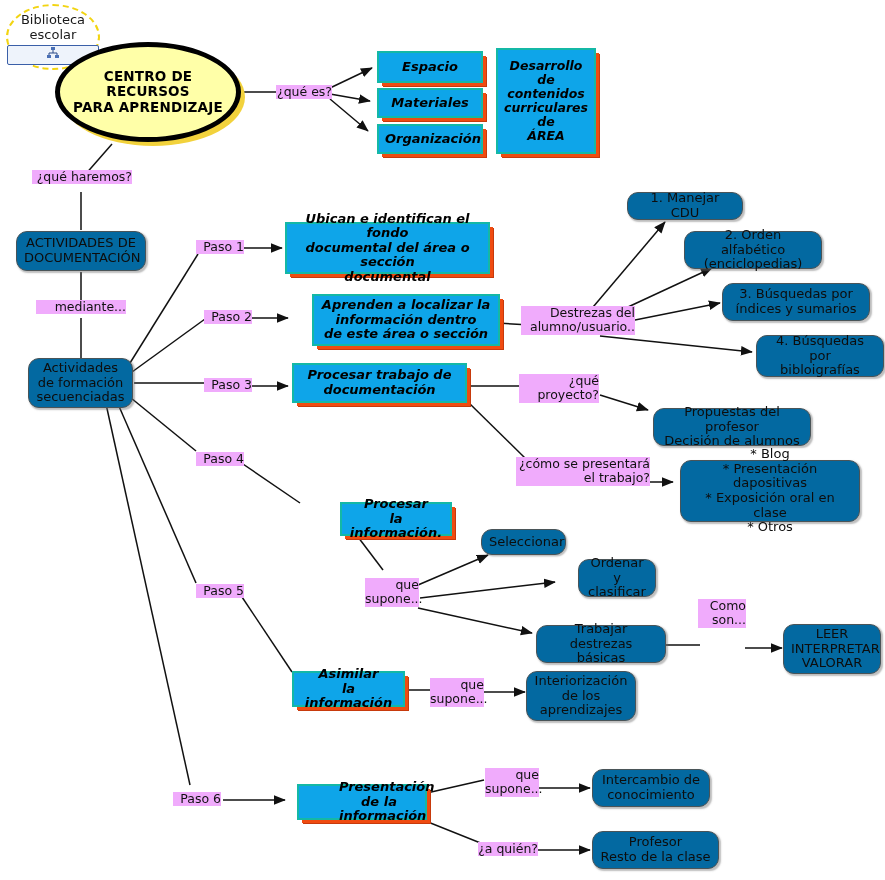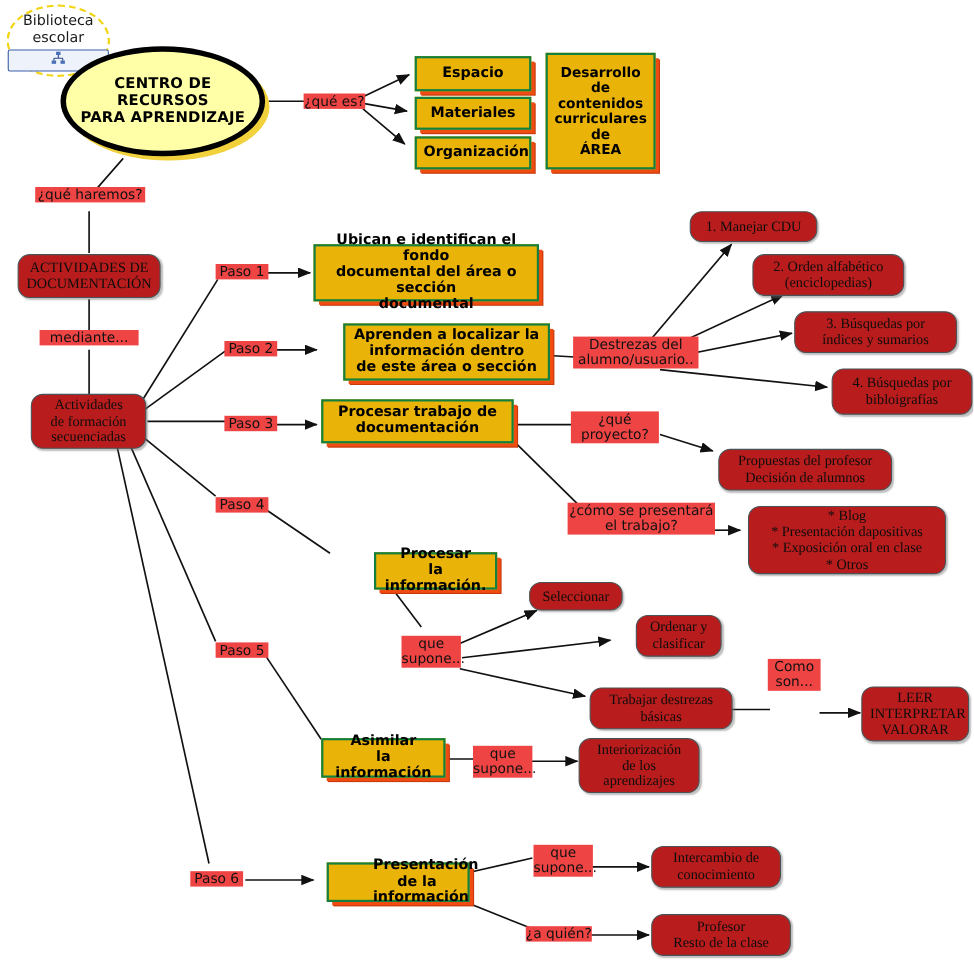--- a/index.html
+++ b/index.html
@@ -62,51 +62,51 @@
     margin-top:3px;
     width:18px;height:18px;
     border:1px solid #3a5fa8;
     background:#eef3fb;
     display:flex;align-items:center;justify-content:center;
     border-radius:2px;
   }
 
   
   .ybox{
-    background:#eab308;
-    border:2px solid #15803d;
+    background:#0ea5e9;
+    border:2px solid #14b8a6;
     font-weight:bold;
     font-size:13px;
     color:#000;
     box-shadow:4px 4px 0 -1px #f04b10, 5px 5px 0 -1px #c73a0c;
     padding:3px 6px;
+    font-style:italic;
   }
 
   
   .bbox{
-    background:#b91c1c;
+    background:#0369a1;
     border:1.4px solid #4a5458;
     border-radius:11px;
     font-size:13px;
     color:#0d0d0d;
     padding:3px 7px;
     box-shadow:1.5px 1.5px 1.5px rgba(110,110,110,.45);
-    font-family:Liberation Serif, serif;
   }
 
   
   .elabel{
     position:absolute;
     font-size:12.5px;
     color:#111;
-    text-align:center;
+    text-align:right;
     line-height:1.15;
     white-space:pre-line;
     z-index:4;
-    background:#ef4444;
+    background:#f0abfc;
     pointer-events:none;
   }
 </style>
 </head>
 <body>
 
 <div id="map">
 
   <svg id="edges" viewBox="0 0 885 880" width="885" height="880" xmlns="http://www.w3.org/2000/svg">
     <defs>

